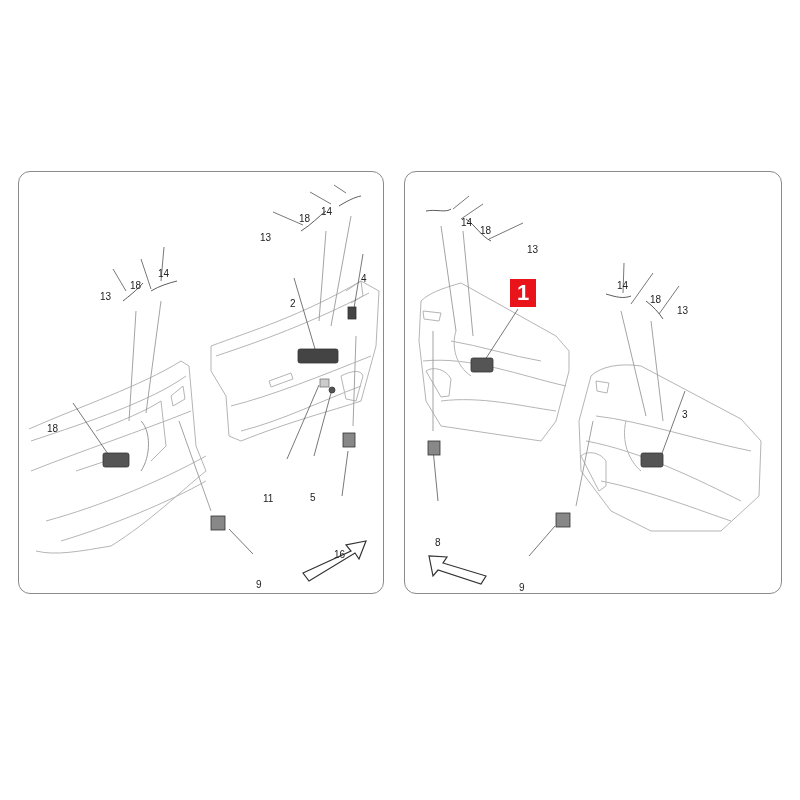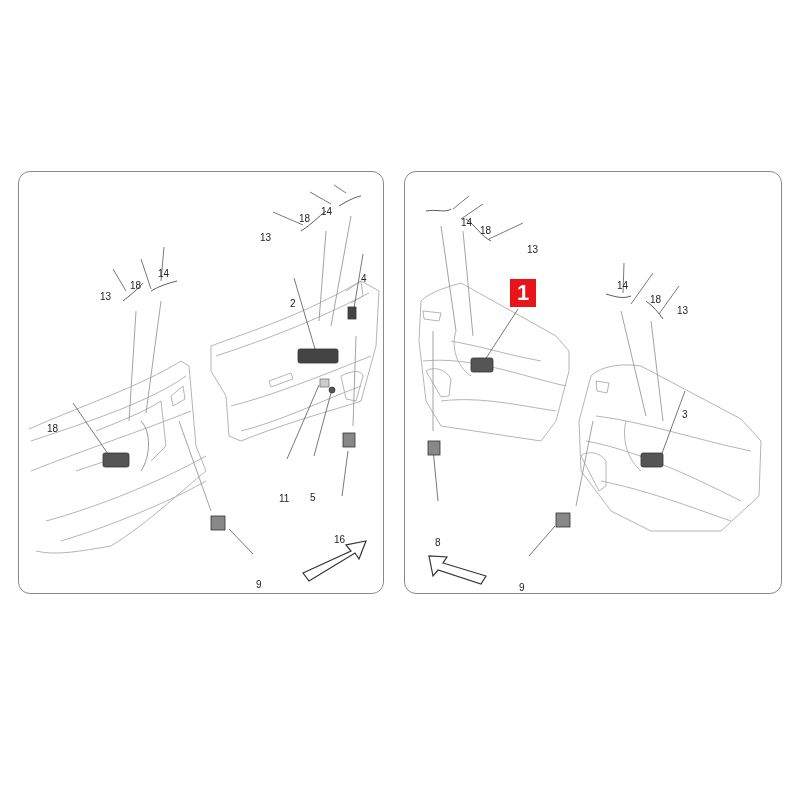--- a/index.html
+++ b/index.html
@@ -75,23 +75,23 @@
   </svg>
   <span class="lbl" style="left:241px;top:29px;">13</span>
   <span class="lbl" style="left:280px;top:10px;">18</span>
   <span class="lbl" style="left:302px;top:3px;">14</span>
   <span class="lbl" style="left:342px;top:70px;">4</span>
   <span class="lbl" style="left:271px;top:95px;">2</span>
   <span class="lbl" style="left:81px;top:88px;">13</span>
   <span class="lbl" style="left:111px;top:77px;">18</span>
   <span class="lbl" style="left:139px;top:65px;">14</span>
   <span class="lbl" style="left:28px;top:220px;">18</span>
-  <span class="lbl" style="left:260px;top:290px;">11</span>
+  <span class="lbl" style="left:244px;top:290px;">11</span>
   <span class="lbl" style="left:291px;top:289px;">5</span>
-  <span class="lbl" style="left:315px;top:331px;">16</span>
+  <span class="lbl" style="left:315px;top:346px;">16</span>
   <span class="lbl" style="left:237px;top:376px;">9</span>
 </div>
 
 <div class="panel" style="left:404px; width:378px;">
   <svg width="378" height="423" viewBox="404 171 378 423" fill="none" stroke="#b5b5b5" stroke-width="1">
 
     <path d="M420 300 C430 290 450 285 460 282 L555 335 L568 350 L568 370 L555 420 L540 440 L440 425 L425 400 L418 340 Z"></path>
     <path d="M422 360 C470 355 520 375 565 385"></path>
     <path d="M440 400 C480 395 520 405 555 410"></path>
     <path d="M450 340 C480 345 510 355 540 360"></path>

